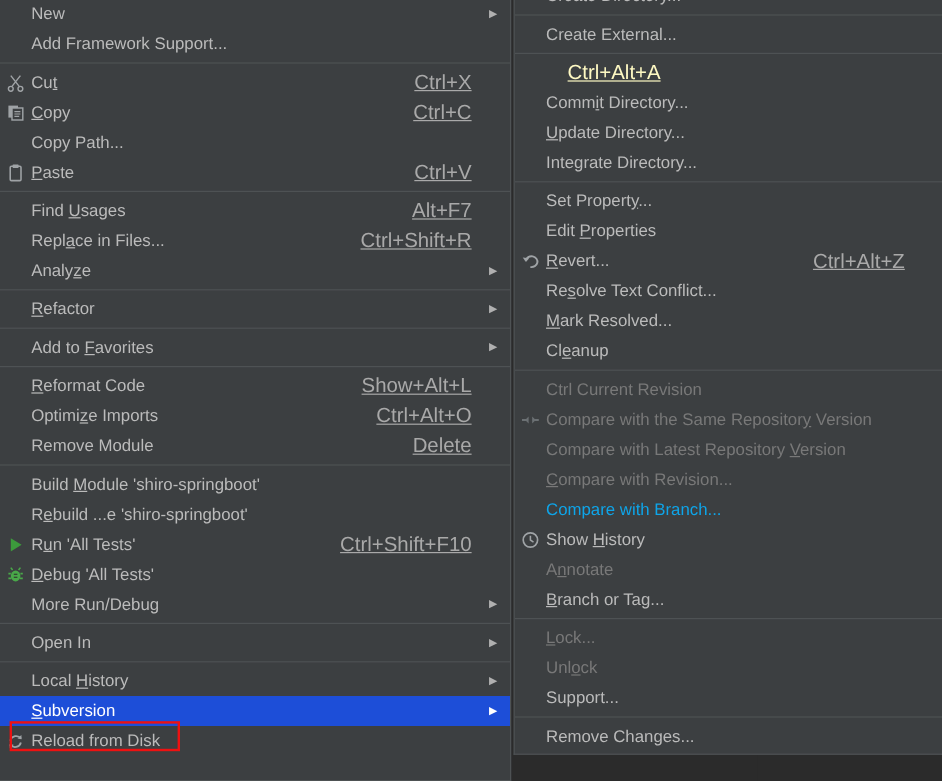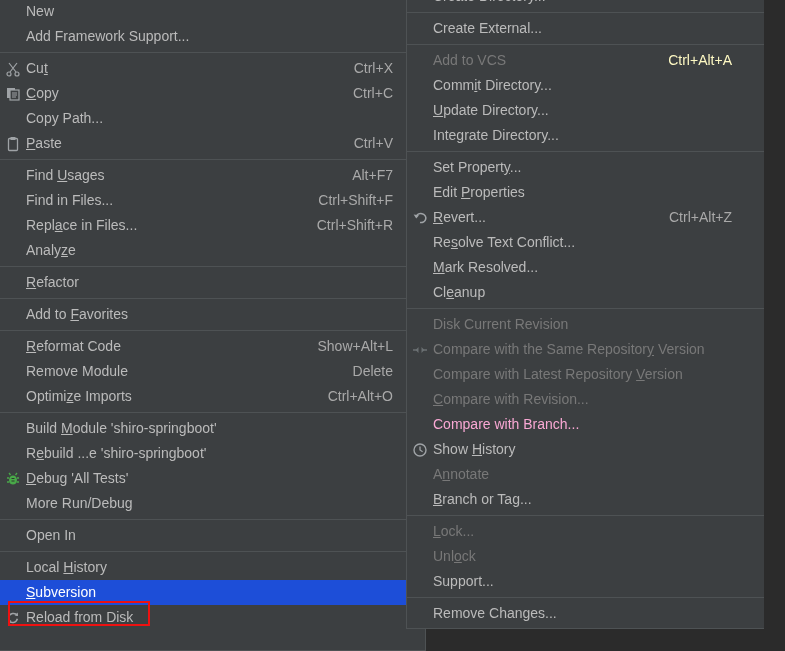--- a/index.html
+++ b/index.html
@@ -32,21 +32,21 @@
   }
   #primary-menu {
     left: 0;
     top: -1px;
     width: 426px;
     height: 652px;
     border-left: none;
     border-top: none;
   }
   #submenu {
-    left: 406px;
+    left: 428px;
     top: -1px;
     width: 358px;
     height: 630px;
     border-top: none;
     border-right: none;
   }
 
   .menu-item {
     position: relative;
     display: flex;
@@ -55,40 +55,41 @@
     padding: 0 6px 0 0;
     box-sizing: border-box;
     color: #bbbbbb;
     font-size: 14px;
     line-height: 25px;
     white-space: nowrap;
     cursor: default;
   }
   .menu-item.disabled { color: #787878; }
   .menu-item.selected { background: #1d4ed8; color: #ffffff; }
-  .menu-item.bright { color: #f9a8d4; }
+  .menu-item.bright { color: #0ea5e9; }
 
   .mi-icon {
     flex: 0 0 auto;
     width: 26px;
     height: 25px;
     display: flex;
     align-items: center;
     justify-content: center;
   }
   .mi-label {
     flex: 1 1 auto;
     overflow: hidden;
     text-overflow: clip;
   }
   .mi-shortcut {
     flex: 0 0 auto;
     margin-left: 18px;
     color: #a9a9a9;
-    font-size: 14px;
+    font-size: 17px;
+    text-decoration: underline;
   }
   .menu-item.disabled .mi-shortcut { color: #fef9c3; }
   .mi-arrow {
     flex: 0 0 auto;
     width: 16px;
     margin-left: 10px;
     text-align: center;
     font-size: 9px;
     color: #b0b0b0;
     line-height: 25px;
@@ -192,26 +193,20 @@
       </div>
       <div class="separator"></div>
       <div class="menu-item">
         <span class="mi-icon"></span>
         <span class="mi-label">Find <span class="mn">U</span>sages</span>
         <span class="mi-shortcut">Alt+F7</span>
         <span class="mi-spacer"></span>
       </div>
       <div class="menu-item">
         <span class="mi-icon"></span>
-        <span class="mi-label">Find in Files...</span>
-        <span class="mi-shortcut">Ctrl+Shift+F</span>
-        <span class="mi-spacer"></span>
-      </div>
-      <div class="menu-item">
-        <span class="mi-icon"></span>
         <span class="mi-label">Repl<span class="mn">a</span>ce in Files...</span>
         <span class="mi-shortcut">Ctrl+Shift+R</span>
         <span class="mi-spacer"></span>
       </div>
       <div class="menu-item">
         <span class="mi-icon"></span>
         <span class="mi-label">Analy<span class="mn">z</span>e</span>
         <span class="mi-arrow">▶</span>
       </div>
       <div class="separator"></div>
@@ -228,39 +223,49 @@
       </div>
       <div class="separator"></div>
       <div class="menu-item">
         <span class="mi-icon"></span>
         <span class="mi-label"><span class="mn">R</span>eformat Code</span>
         <span class="mi-shortcut">Show+Alt+L</span>
         <span class="mi-spacer"></span>
       </div>
       <div class="menu-item">
         <span class="mi-icon"></span>
+        <span class="mi-label">Optimi<span class="mn">z</span>e Imports</span>
+        <span class="mi-shortcut">Ctrl+Alt+O</span>
+        <span class="mi-spacer"></span>
+      </div>
+      <div class="menu-item">
+        <span class="mi-icon"></span>
         <span class="mi-label">Remove Module</span>
         <span class="mi-shortcut">Delete</span>
         <span class="mi-spacer"></span>
       </div>
-      <div class="menu-item">
-        <span class="mi-icon"></span>
-        <span class="mi-label">Optimi<span class="mn">z</span>e Imports</span>
-        <span class="mi-shortcut">Ctrl+Alt+O</span>
-        <span class="mi-spacer"></span>
-      </div>
       <div class="separator"></div>
       <div class="menu-item">
         <span class="mi-icon"></span>
         <span class="mi-label">Build <span class="mn">M</span>odule 'shiro-springboot'</span>
         <span class="mi-spacer"></span>
       </div>
       <div class="menu-item">
         <span class="mi-icon"></span>
         <span class="mi-label">R<span class="mn">e</span>build ...e 'shiro-springboot'</span>
+        <span class="mi-spacer"></span>
+      </div>
+      <div class="menu-item">
+        <span class="mi-icon">
+          <svg width="16" height="16" viewBox="0 0 16 16" class="glyph">
+            <path d="M4 2.5 L13 8 L4 13.5 Z" fill="#3c9a3c"></path>
+          </svg>
+        </span>
+        <span class="mi-label">R<span class="mn">u</span>n 'All Tests'</span>
+        <span class="mi-shortcut">Ctrl+Shift+F10</span>
         <span class="mi-spacer"></span>
       </div>
       <div class="menu-item">
         <span class="mi-icon">
           <svg width="16" height="16" viewBox="0 0 16 16" class="glyph">
             <ellipse cx="8" cy="9" rx="4" ry="4.5" fill="#49a849"></ellipse>
             <path d="M2 7h2 M12 7h2 M2 11h2.5 M11.5 11H14 M5.5 4 L4 2 M10.5 4 L12 2" stroke="#49a849" stroke-width="1.3"></path>
             <path d="M6.5 7.5h3 M6.5 10h3" stroke="#2b2b2b" stroke-width="0.9"></path>
           </svg>
         </span>
@@ -313,21 +318,20 @@
       </div>
       <div class="separator"></div>
       <div class="menu-item">
         <span class="mi-icon"></span>
         <span class="mi-label">Create External...</span>
         <span class="mi-spacer"></span>
       </div>
       <div class="separator"></div>
       <div class="menu-item disabled">
         <span class="mi-icon"></span>
-        <span class="mi-label">Add to VCS</span>
         <span class="mi-shortcut">Ctrl+Alt+A</span>
         <span class="mi-spacer"></span>
       </div>
       <div class="menu-item">
         <span class="mi-icon"></span>
         <span class="mi-label">Comm<span class="mn">i</span>t Directory...</span>
         <span class="mi-spacer"></span>
       </div>
       <div class="menu-item">
         <span class="mi-icon"></span>
@@ -372,21 +376,21 @@
         <span class="mi-spacer"></span>
       </div>
       <div class="menu-item">
         <span class="mi-icon"></span>
         <span class="mi-label">Cl<span class="mn">e</span>anup</span>
         <span class="mi-spacer"></span>
       </div>
       <div class="separator"></div>
       <div class="menu-item disabled">
         <span class="mi-icon"></span>
-        <span class="mi-label">Disk Current Revision</span>
+        <span class="mi-label">Ctrl Current Revision</span>
         <span class="mi-spacer"></span>
       </div>
       <div class="menu-item disabled">
         <span class="mi-icon">
           <svg width="16" height="16" viewBox="0 0 16 16" class="glyph">
             <path d="M1 8h5 M15 8h-5" stroke="#6b7073" stroke-width="1.6"></path>
             <path d="M6.5 5 L6.5 11 L3.6 8 Z" fill="#6b7073"></path>
             <path d="M9.5 5 L9.5 11 L12.4 8 Z" fill="#6b7073"></path>
           </svg>
         </span>

